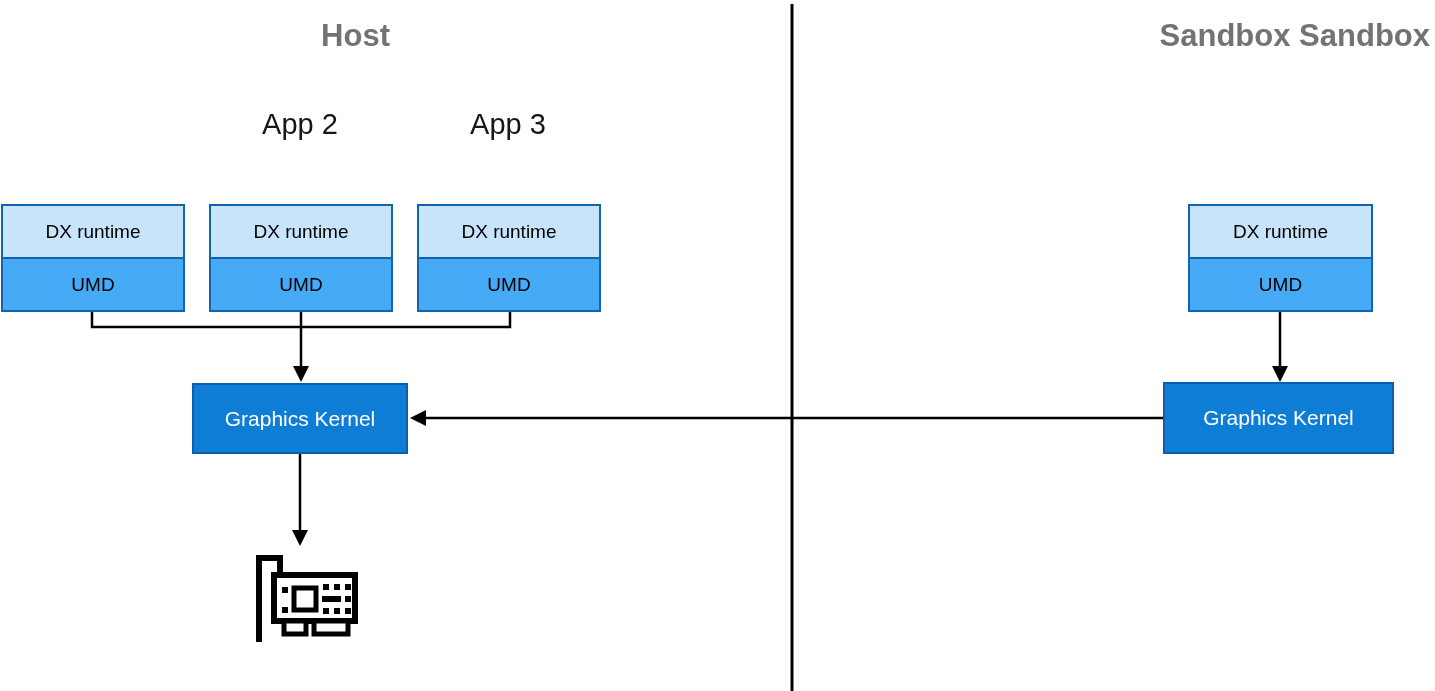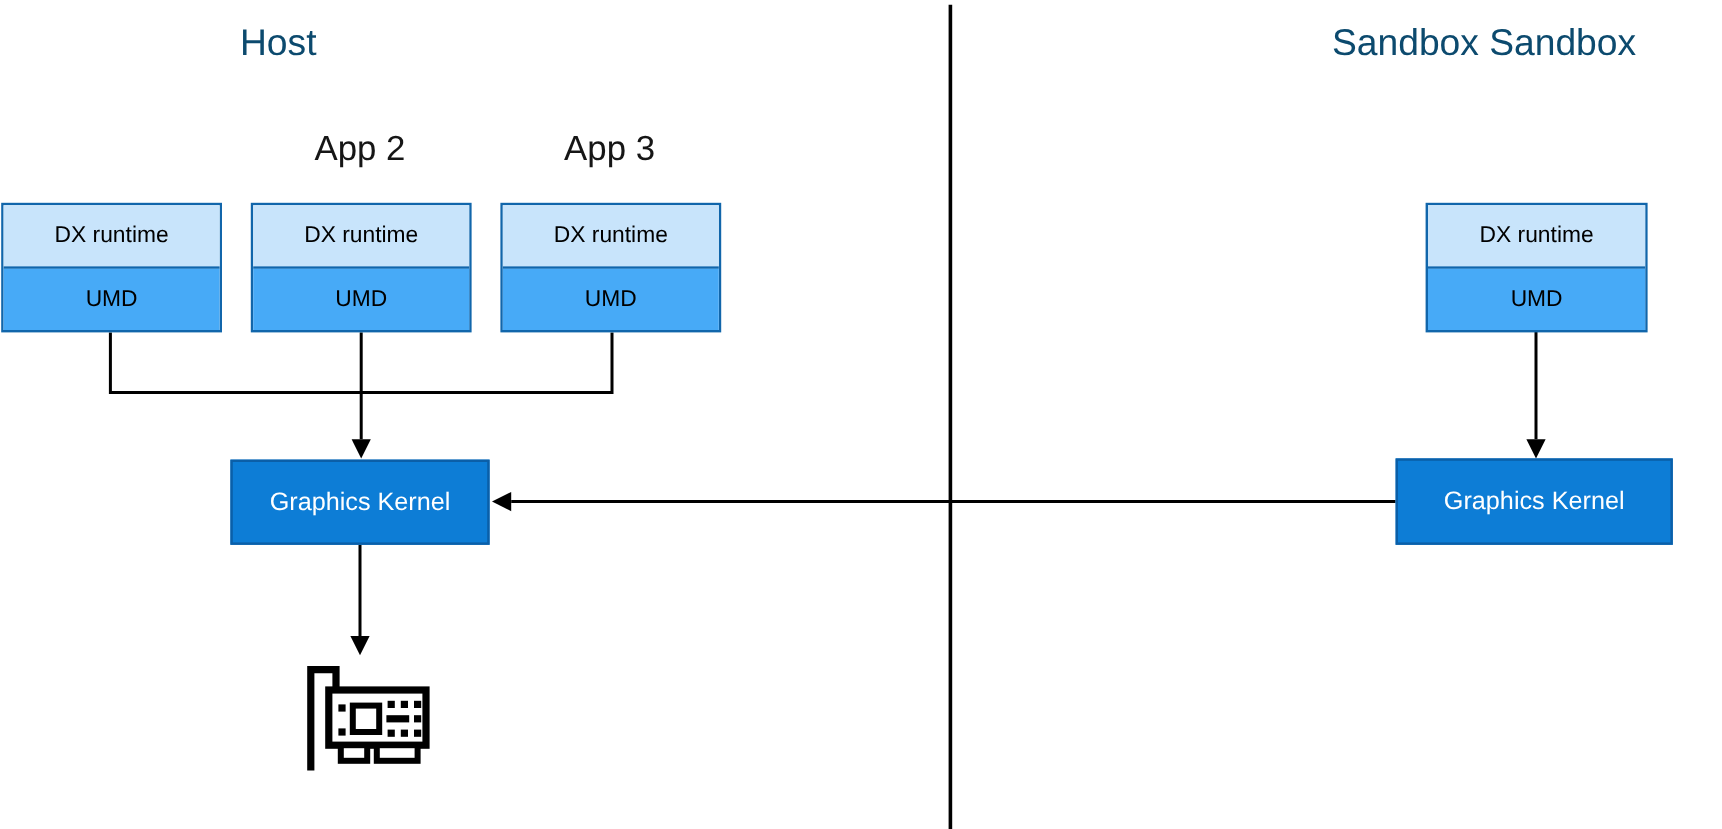--- a/index.html
+++ b/index.html
@@ -8,36 +8,38 @@
     width:1435px;height:691px;
     background:#ffffff;
     font-family:"Liberation Sans","DejaVu Sans",sans-serif;
     color:#000;
     overflow:hidden;
   }
   .wires{position:absolute;left:0;top:0;pointer-events:none;}
   .section-title{
     position:absolute;
     font-size:31px;
-    color:#0c4a6e;
-    text-align:left;
+    color:#737373;
+    text-align:right;
     white-space:nowrap;
+    font-weight:bold;
   }
   .app-label{
     position:absolute;
     font-size:29px;
     color:#161616;
     text-align:center;
     white-space:nowrap;
   }
   .app-box{
     position:absolute;
     height:104px;
     border:2px solid var(--app_border,#1166ab);
     box-sizing:content-box;
+    margin-top:35px;
   }
   .app-box .dx{
     height:51px;
     background:var(--dx_fill,#c8e4fb);
     border-bottom:2px solid var(--app_border,#1166ab);
     display:flex;align-items:center;justify-content:center;
     font-size:19px;
   }
   .app-box .umd{
     height:51px;

